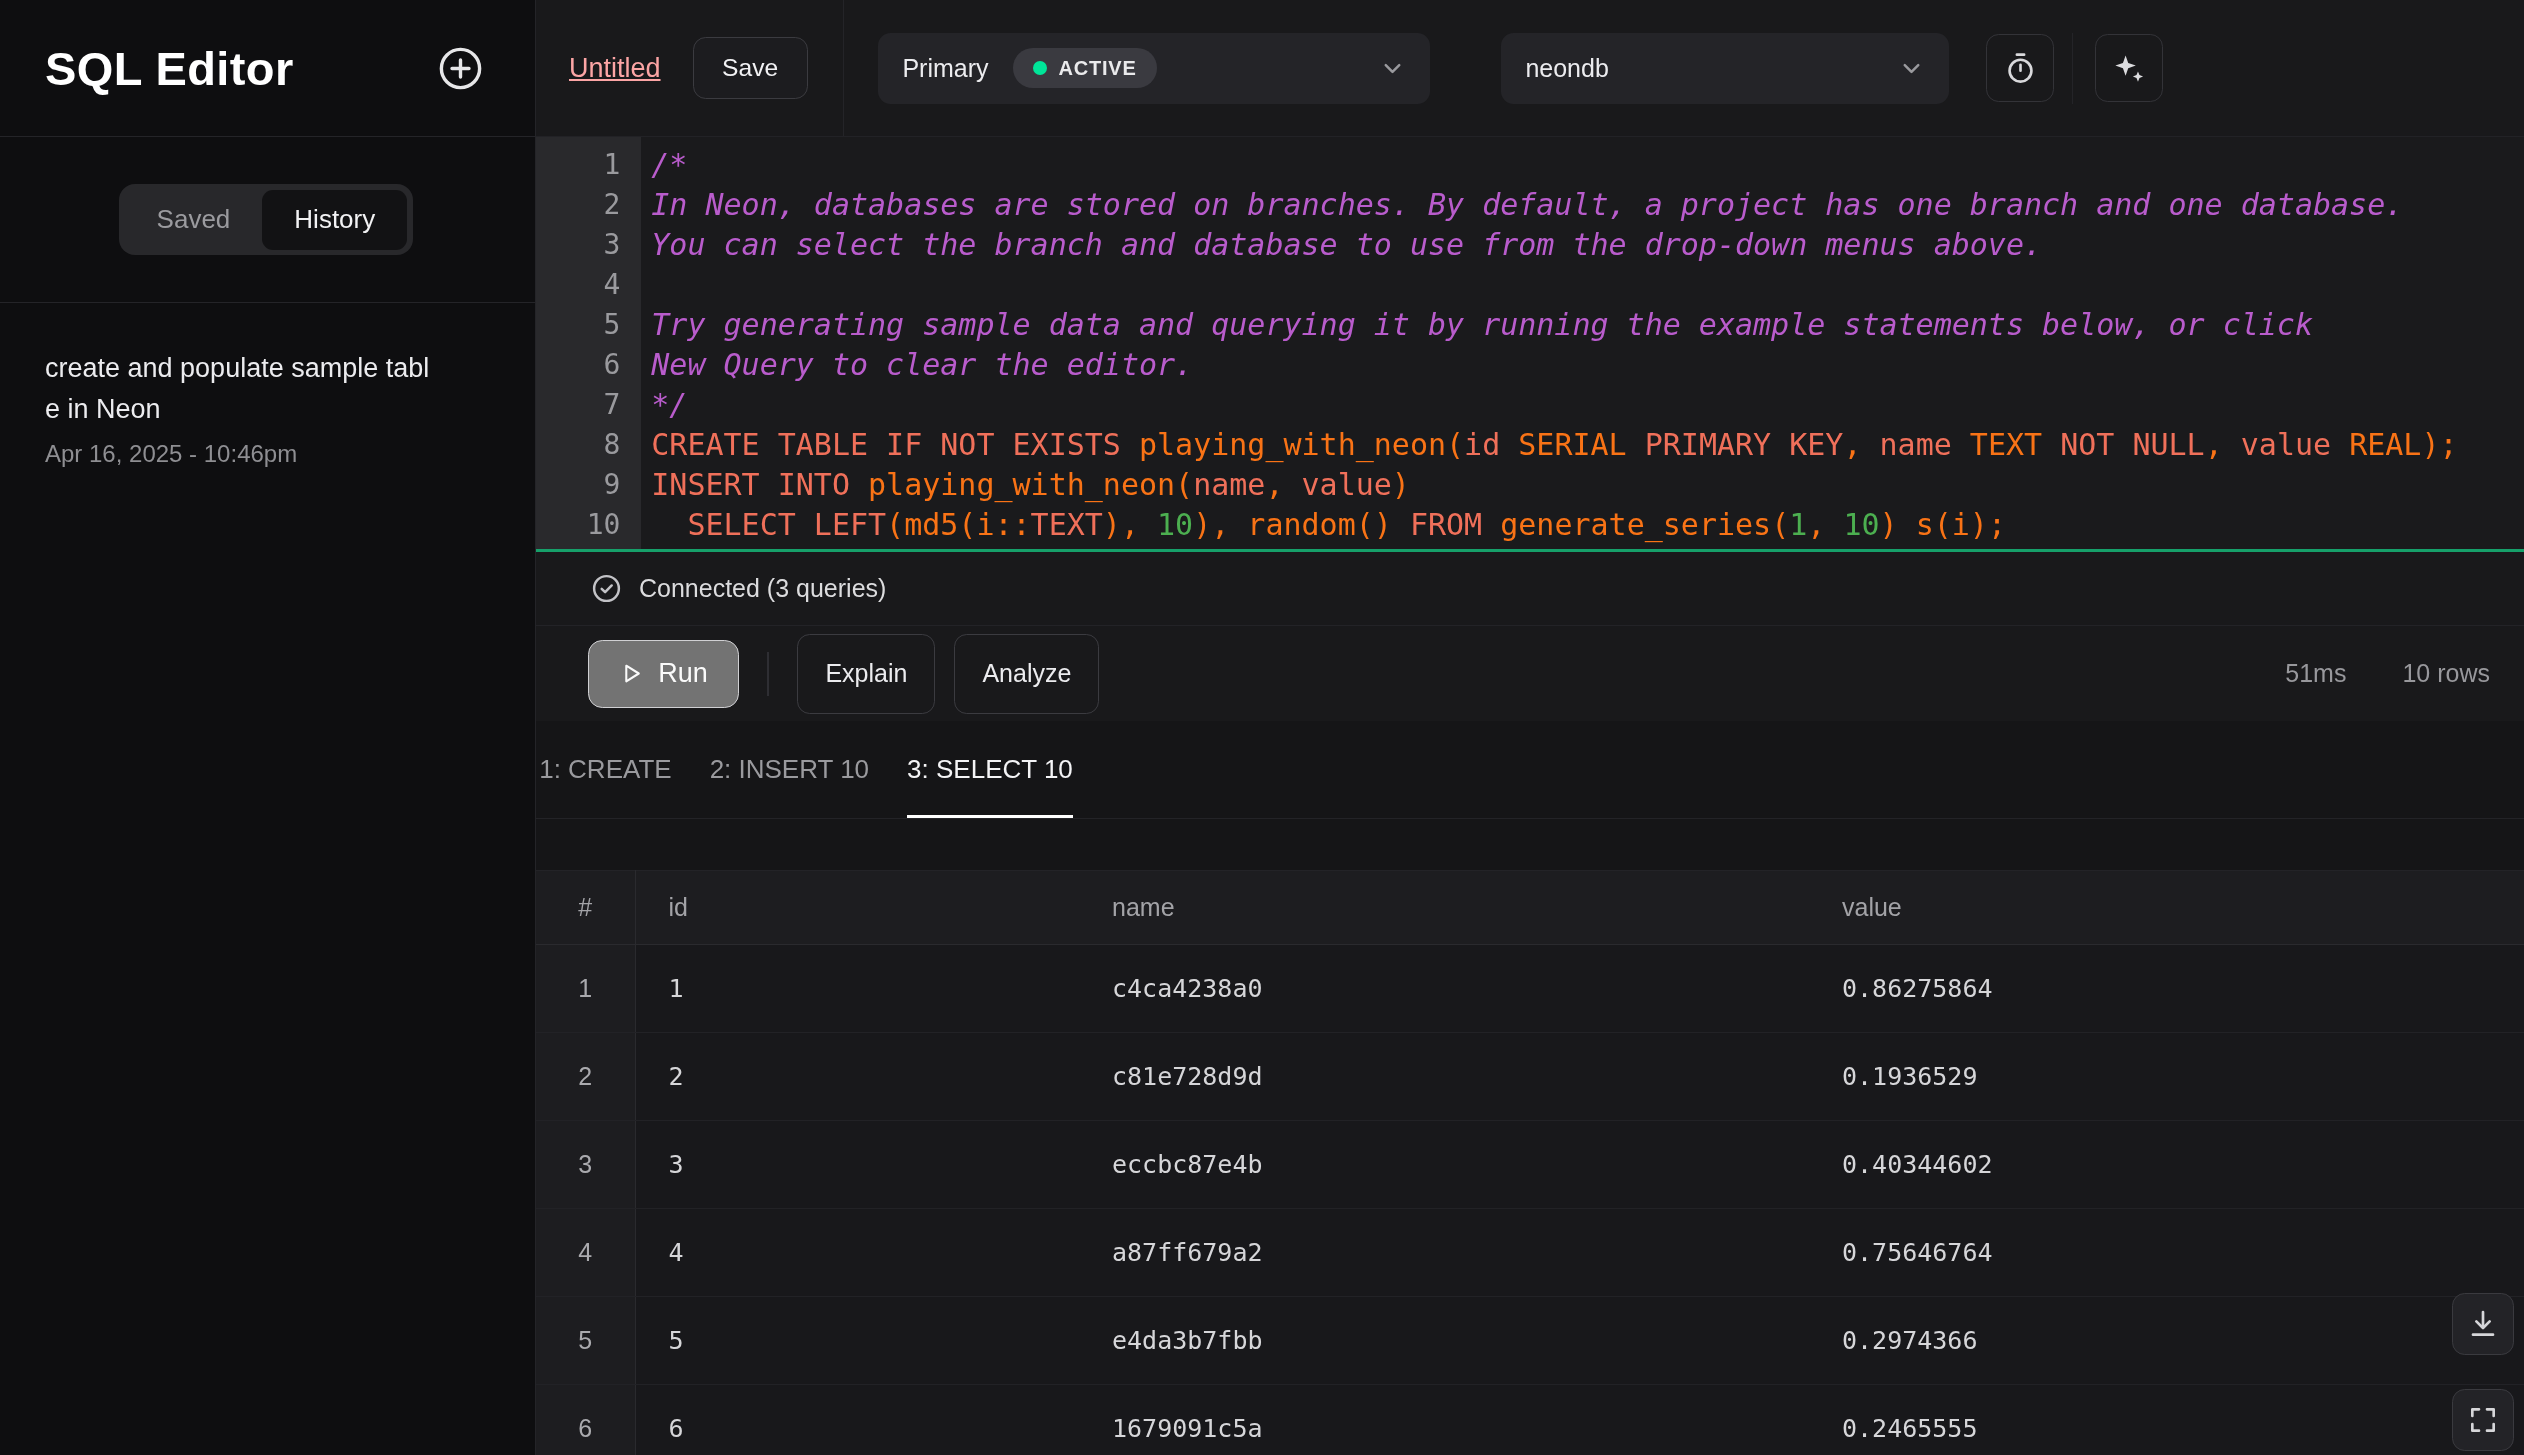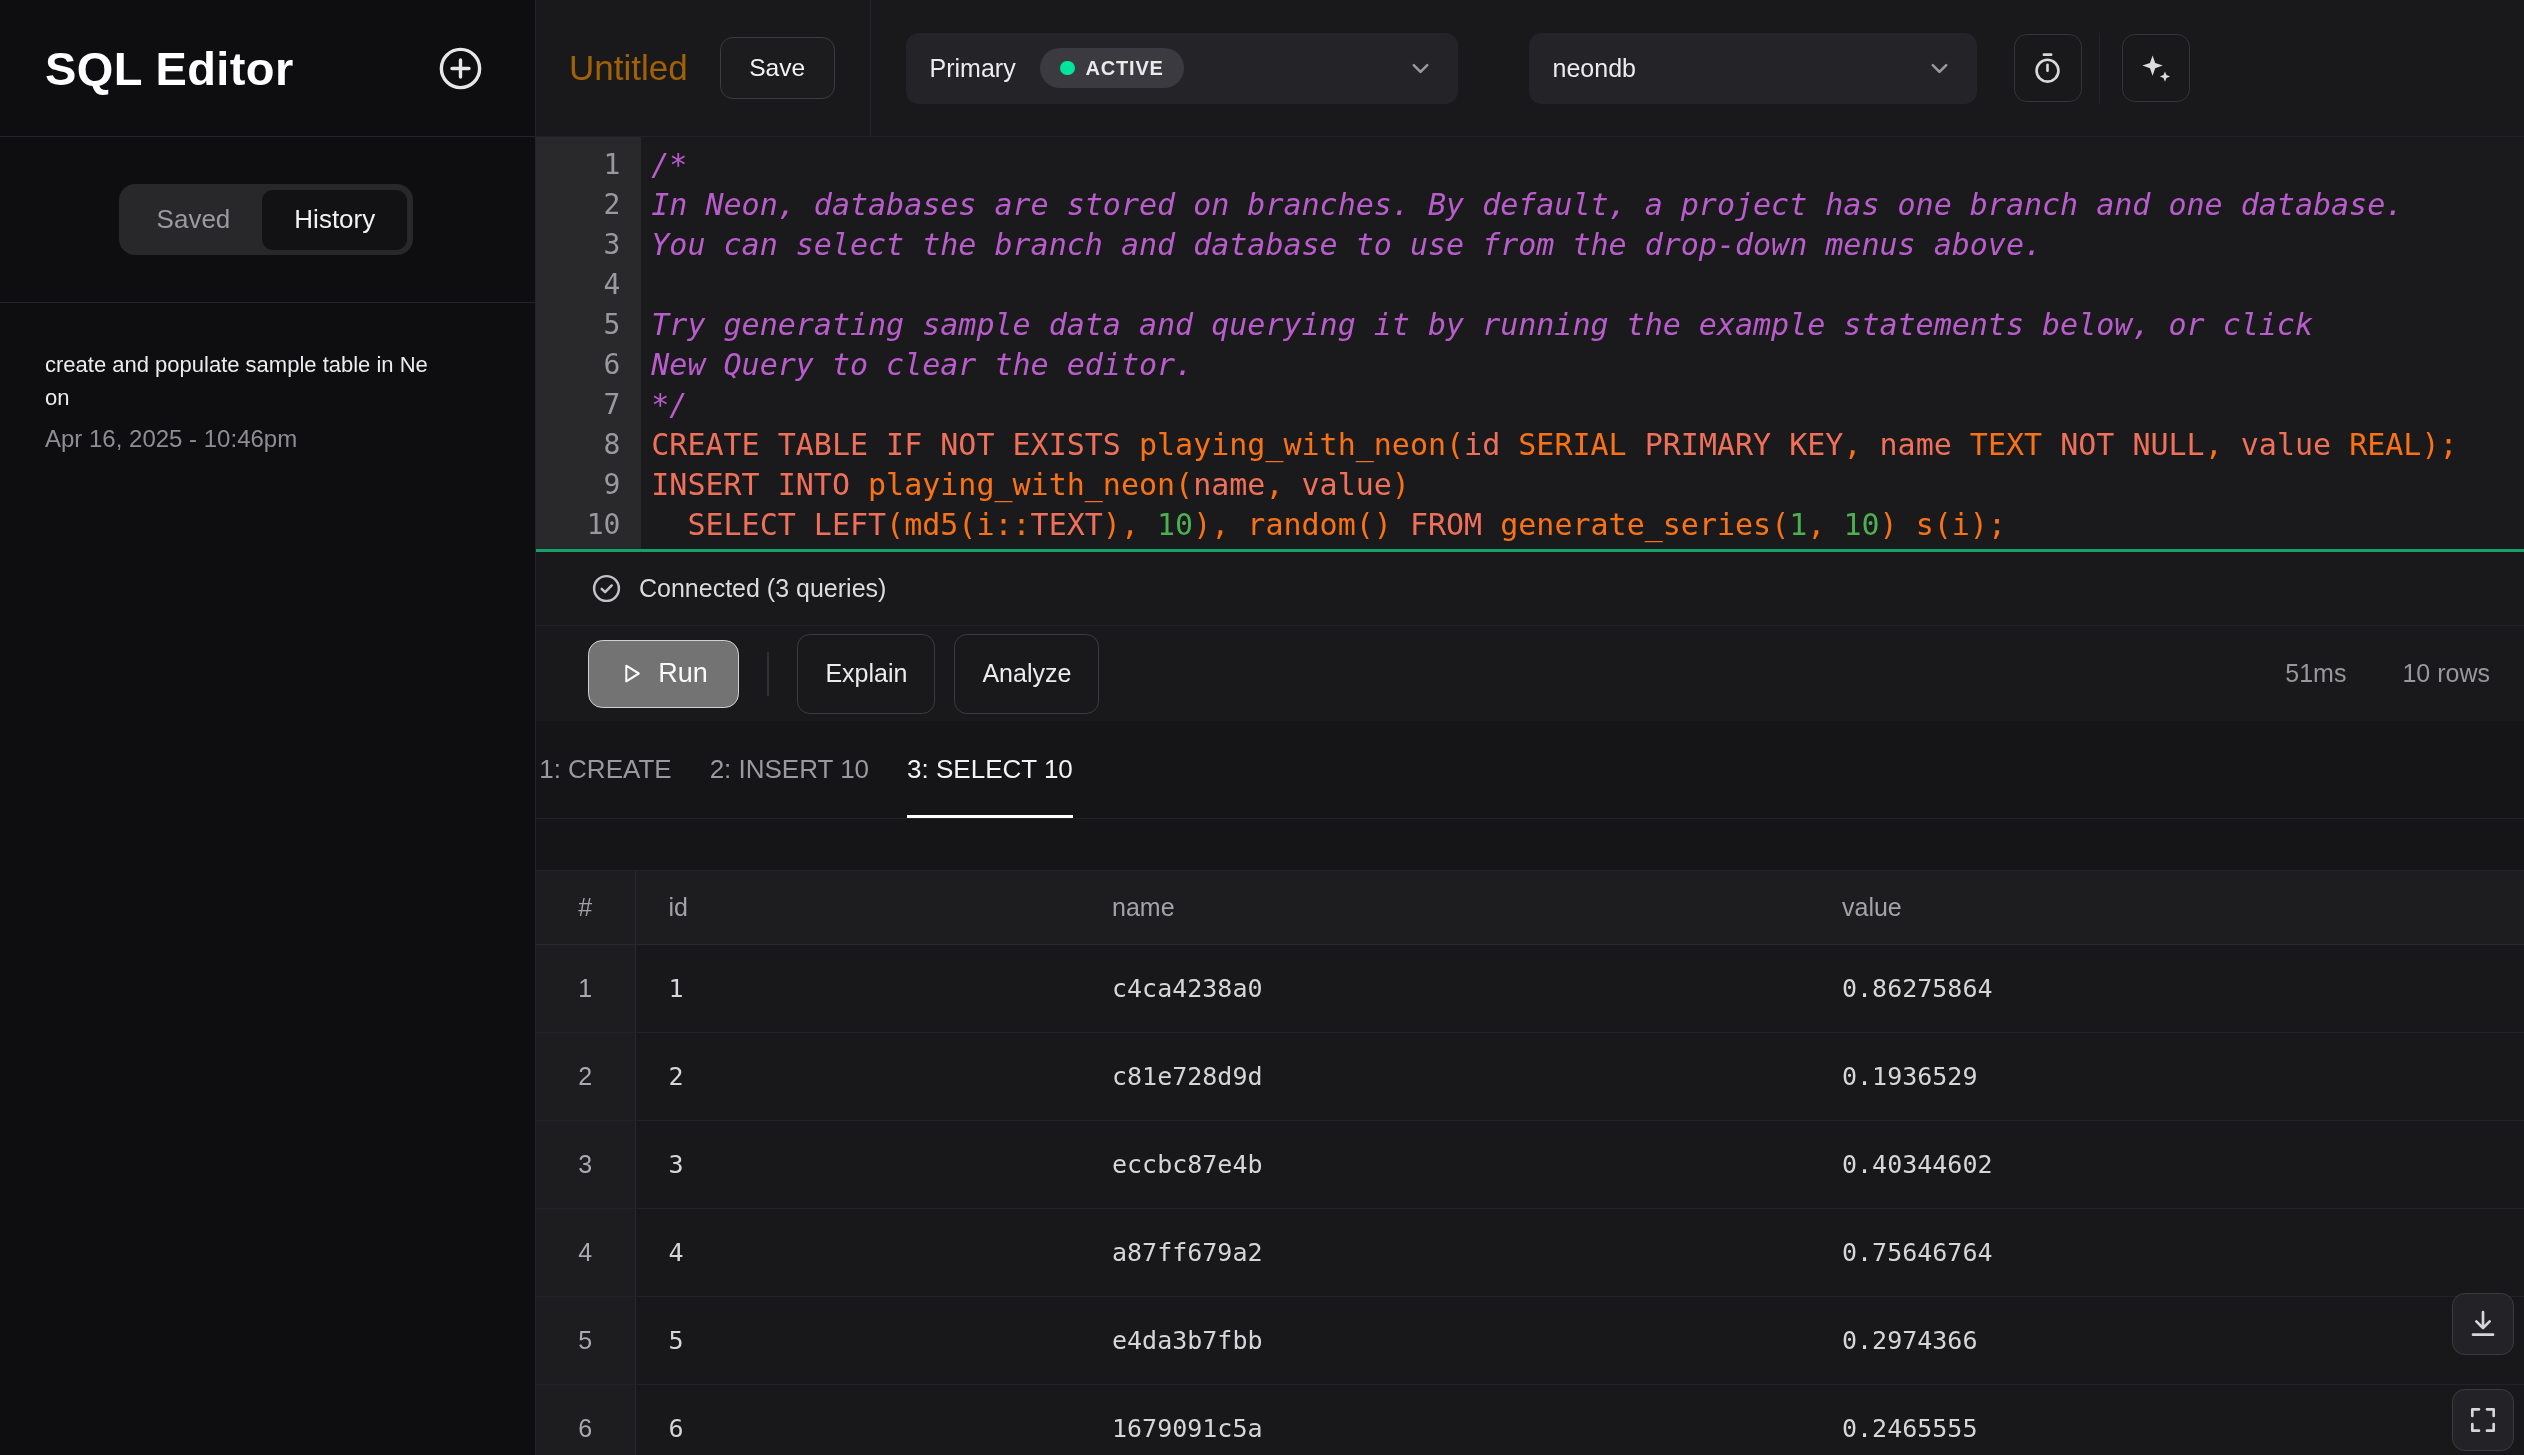--- a/index.html
+++ b/index.html
@@ -15,30 +15,30 @@
   .sidebar-title{font-size:47px;font-weight:700;color:#ffffff;letter-spacing:0.4px;}
   .new-query-btn{margin-left:auto;width:67px;height:67px;border:none;background:transparent;
                  display:flex;align-items:center;justify-content:center;border-radius:12.7px;}
   .sidebar-tabs-row{height:166px;display:flex;align-items:center;padding-left:119px;
                     border-bottom:0.8px solid #242428;box-sizing:border-box;}
   .segmented{display:flex;background:#28282b;border-radius:16px;padding:5.6px;}
   .segment{height:60px;padding:0 32px;display:flex;align-items:center;border-radius:11px;
            font-size:26px;color:#9b9b9f;background:transparent;border:none;}
   .segment.active{background:#121214;color:#f2f2f4;}
   .history-list{padding:45px;}
-  .history-item-title{font-size:22px;line-height:1.5;color:#ececef;max-width:389px;word-break:break-all;}
+  .history-item-title{font-size:27px;line-height:1.5;color:#ececef;max-width:389px;word-break:break-all;}
   .history-item-time{margin-top:11px;font-size:24px;color:#8e8e92;}
 
   
   .main{flex:1;display:flex;flex-direction:column;background:#19191b;min-width:0;}
 
   
   .topbar{height:137px;min-height:137px;display:flex;align-items:center;padding-left:33px;
           border-bottom:0.8px solid #222226;box-sizing:border-box;}
-  .query-name{font-size:35px;color:#a16207;}
+  .query-name{font-size:27px;color:#fca5a5;text-decoration:underline;}
   .save-btn{margin-left:32px;height:62px;padding:0 28.5px;font-size:24.6px;color:#f2f2f4;
             background:#1c1c1f;border:1.6px solid #3b3b40;border-radius:12.7px;}
   .topbar-divider{width:0.8px;align-self:stretch;background:#242428;margin-left:35px;}
   .select{display:flex;align-items:center;background:#242428;border-radius:12.7px;height:71px;
           box-sizing:border-box;padding:0 24px;}
   .branch-select{margin-left:35px;width:552px;justify-content:center;}
   .db-select{margin-left:71px;width:448px;}
   .select-value{font-size:25px;color:#ececef;}
   .status-pill{margin-left:24px;display:flex;align-items:center;gap:11px;background:#3a3a40;
                border-radius:792px;height:40px;padding:0 20.6px;}

